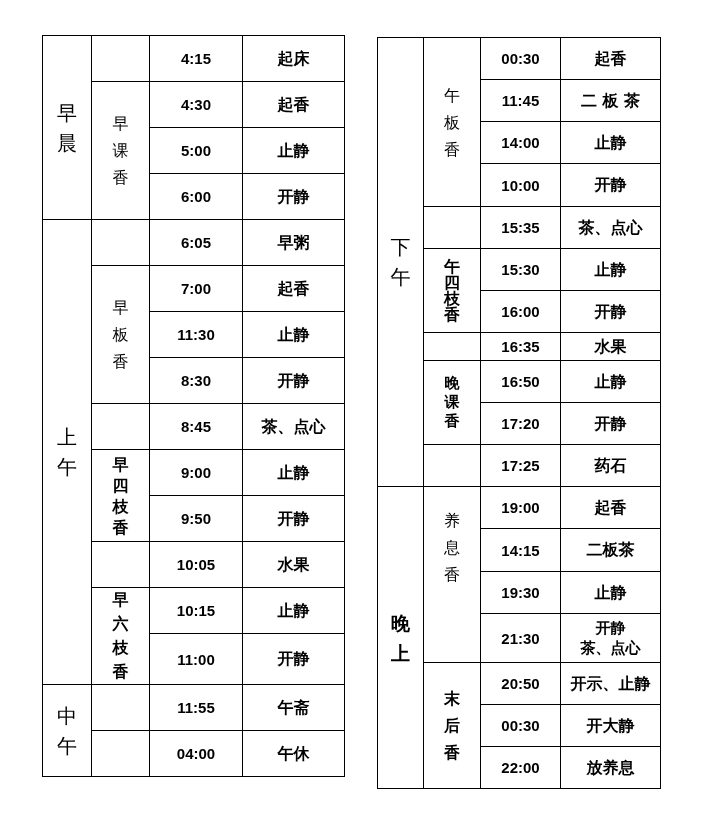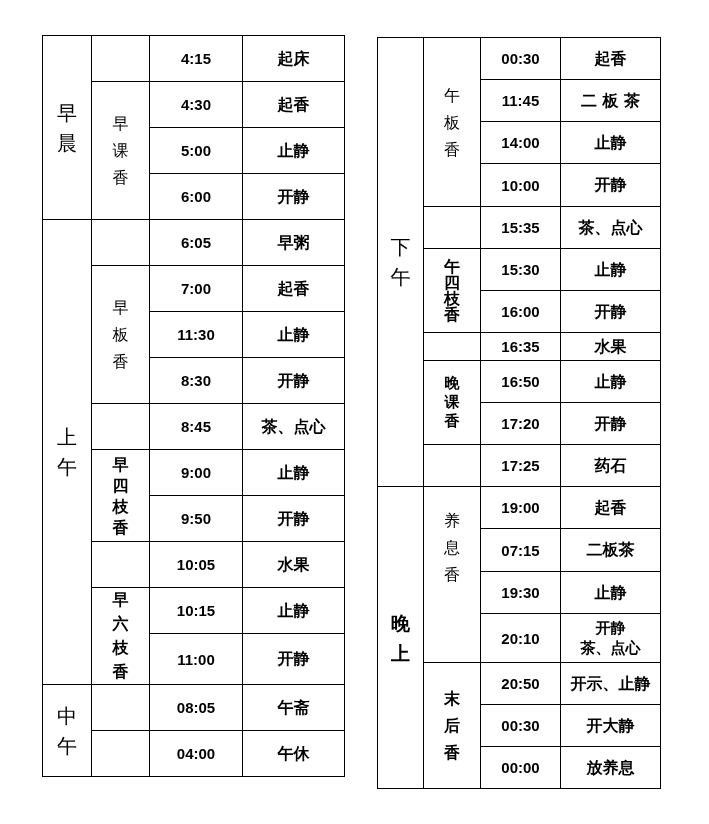--- a/index.html
+++ b/index.html
@@ -118,21 +118,21 @@
   <tr style="height:51px">
     <td class="time">11:00</td>
     <td class="act">开静</td>
   </tr>
   <tr style="height:46px">
     <td rowspan="2" class="period">
       <span>中</span>
       <span>午</span>
     </td>
     <td></td>
-    <td class="time">08:05</td>
+    <td class="time">11:55</td>
     <td class="act">午斋</td>
   </tr>
   <tr style="height:46px">
     <td></td>
     <td class="time">04:00</td>
     <td class="act">午休</td>
   </tr>
 </tbody>
   </table>
 
@@ -218,45 +218,45 @@
     </td>
     <td rowspan="4" class="session" style="vertical-align:top;padding-top:20px">
       <span>养</span>
       <span>息</span>
       <span>香</span>
     </td>
     <td class="time">19:00</td>
     <td class="act">起香</td>
   </tr>
   <tr style="height:43px">
-    <td class="time">07:15</td>
+    <td class="time">14:15</td>
     <td class="act">二板茶</td>
   </tr>
   <tr style="height:42px">
     <td class="time">19:30</td>
     <td class="act">止静</td>
   </tr>
   <tr style="height:49px">
-    <td class="time">20:10</td>
+    <td class="time">21:30</td>
     <td class="act" style="font-size:15px;line-height:20px">
       <span>开静</span>
       <span>茶、点心</span>
     </td>
   </tr>
   <tr style="height:42px">
     <td rowspan="3" class="session" style="font-weight:bold">
       <span>末</span>
       <span>后</span>
       <span>香</span>
     </td>
     <td class="time">20:50</td>
     <td class="act">开示、止静</td>
   </tr>
   <tr style="height:42px">
     <td class="time">00:30</td>
     <td class="act">开大静</td>
   </tr>
   <tr style="height:42px">
-    <td class="time">00:00</td>
+    <td class="time">22:00</td>
     <td class="act">放养息</td>
   </tr>
 </tbody>
   </table>
 
 </body></html>

